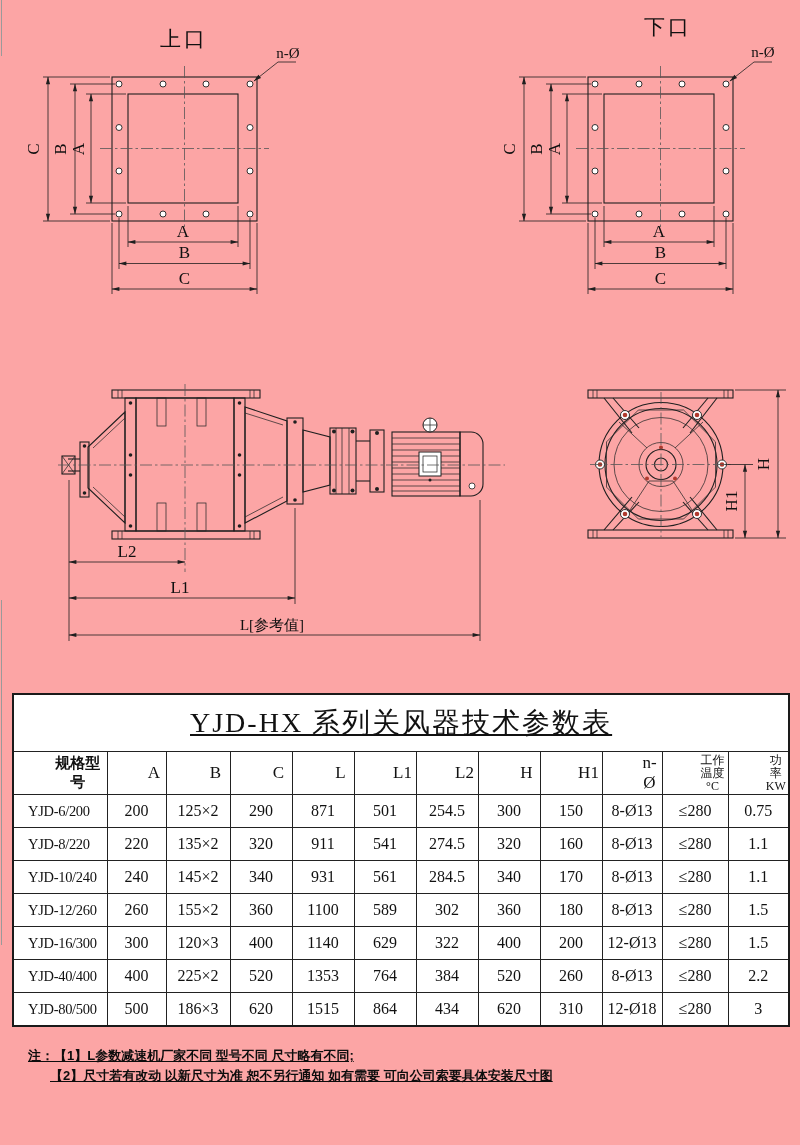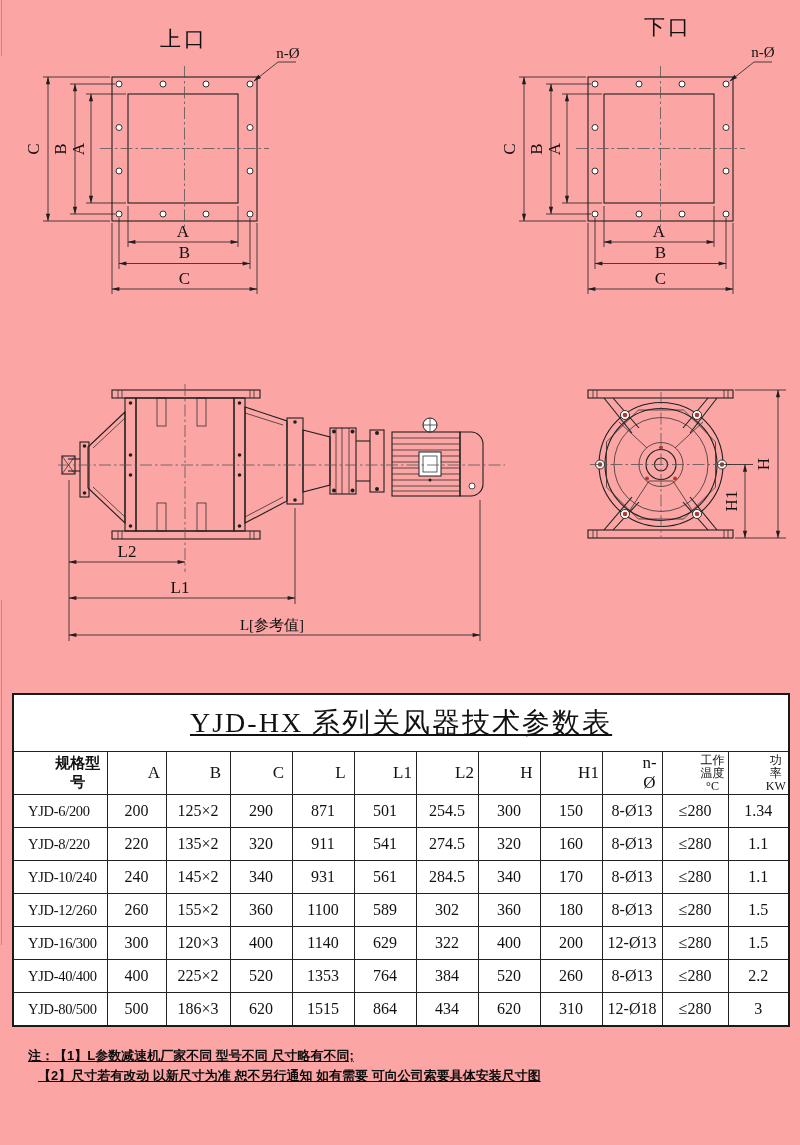--- a/index.html
+++ b/index.html
@@ -28,21 +28,21 @@
               letter-spacing:2px;font-weight:400;text-decoration:underline;}
   .paramtable th{height:34px;font-weight:600;font:17px "Liberation Serif",serif;text-align:center;vertical-align:middle;padding-left:36px;}
   .paramtable th.hdr-cjk{font-size:15px;font-weight:700;}
   .paramtable th .two-line{display:block;font-size:12px;line-height:13px;font-weight:400;}
   .paramtable td{height:30px;text-align:center;vertical-align:middle;
                  font:16px "Liberation Serif",serif;}
   .paramtable td.model{text-align:left;padding-left:14px;font-size:14.5px;letter-spacing:-0.3px;}
   
   .notes{position:absolute;left:28px;top:1046px;font:700 13px "Liberation Sans",sans-serif;
          color:#0d0d0d;line-height:20px;text-decoration:underline;}
-  .notes .indent{margin-left:10px;}
+  .notes .indent{margin-left:22px;}
 </style>
 </head>
 <body>
 
 <div class="page">
 
   <div class="edge-line" style="top:0;height:56px;"></div>
   <div class="edge-line" style="top:600px;height:345px;"></div>
 
   <svg width="800" height="345" viewBox="0 0 800 345" style="top:0;">
@@ -324,21 +324,21 @@
         <td>200</td>
         <td>125×2</td>
         <td>290</td>
         <td>871</td>
         <td>501</td>
         <td>254.5</td>
         <td>300</td>
         <td>150</td>
         <td>8-Ø13</td>
         <td>≤280</td>
-        <td>1.34</td>
+        <td>0.75</td>
       </tr>
       <tr>
         <td class="model">YJD-8/220</td>
         <td>220</td>
         <td>135×2</td>
         <td>320</td>
         <td>911</td>
         <td>541</td>
         <td>274.5</td>
         <td>320</td>

